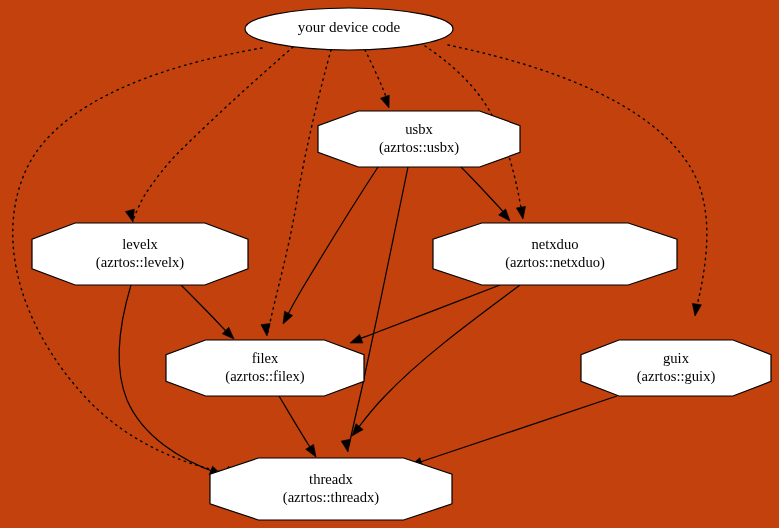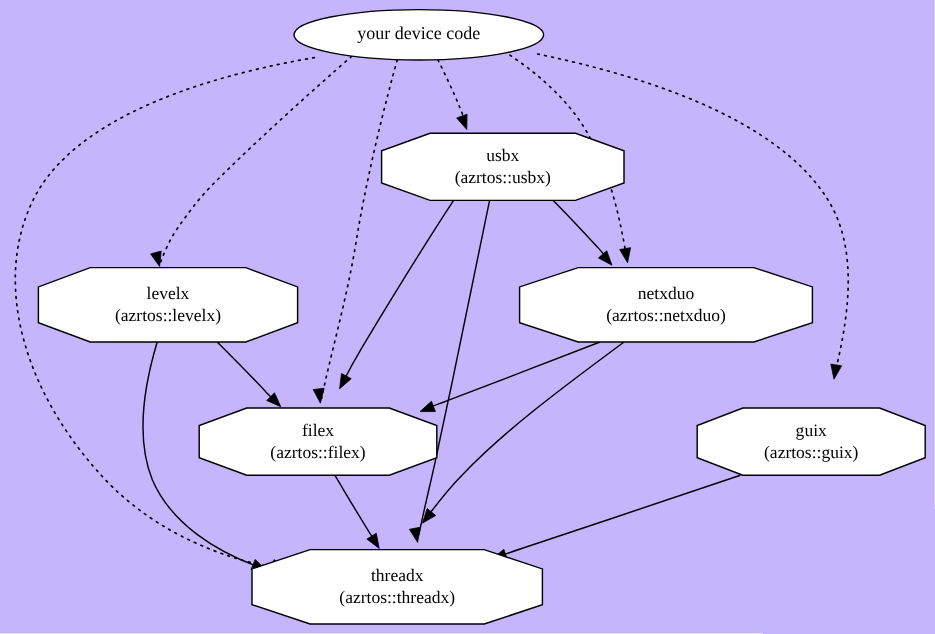--- a/index.html
+++ b/index.html
@@ -5,21 +5,21 @@
 <style>
   html, body {
     margin: 0;
     padding: 0;
     background: #ffffff;
   }
   #canvas {
     position: relative;
     width: 779px;
     height: 528px;
-    background: #c4b5fd;
+    background: #c2410c;
     overflow: hidden;
     font-family: "Liberation Serif", "DejaVu Serif", serif;
   }
   svg#graph {
     position: absolute;
     top: 0;
     left: 0;
     width: 779px;
     height: 528px;
   }

